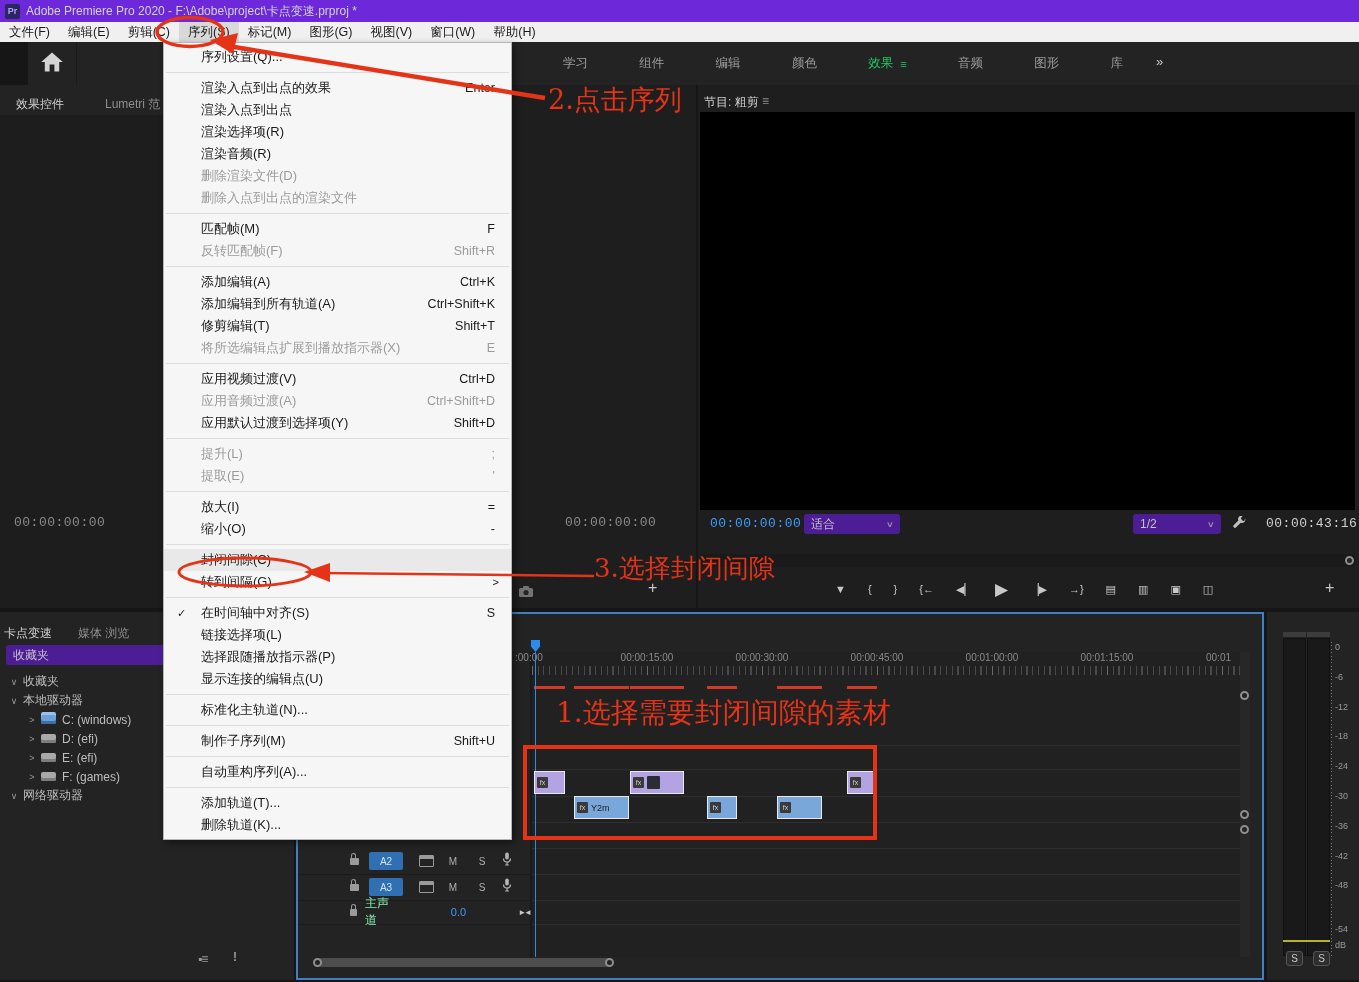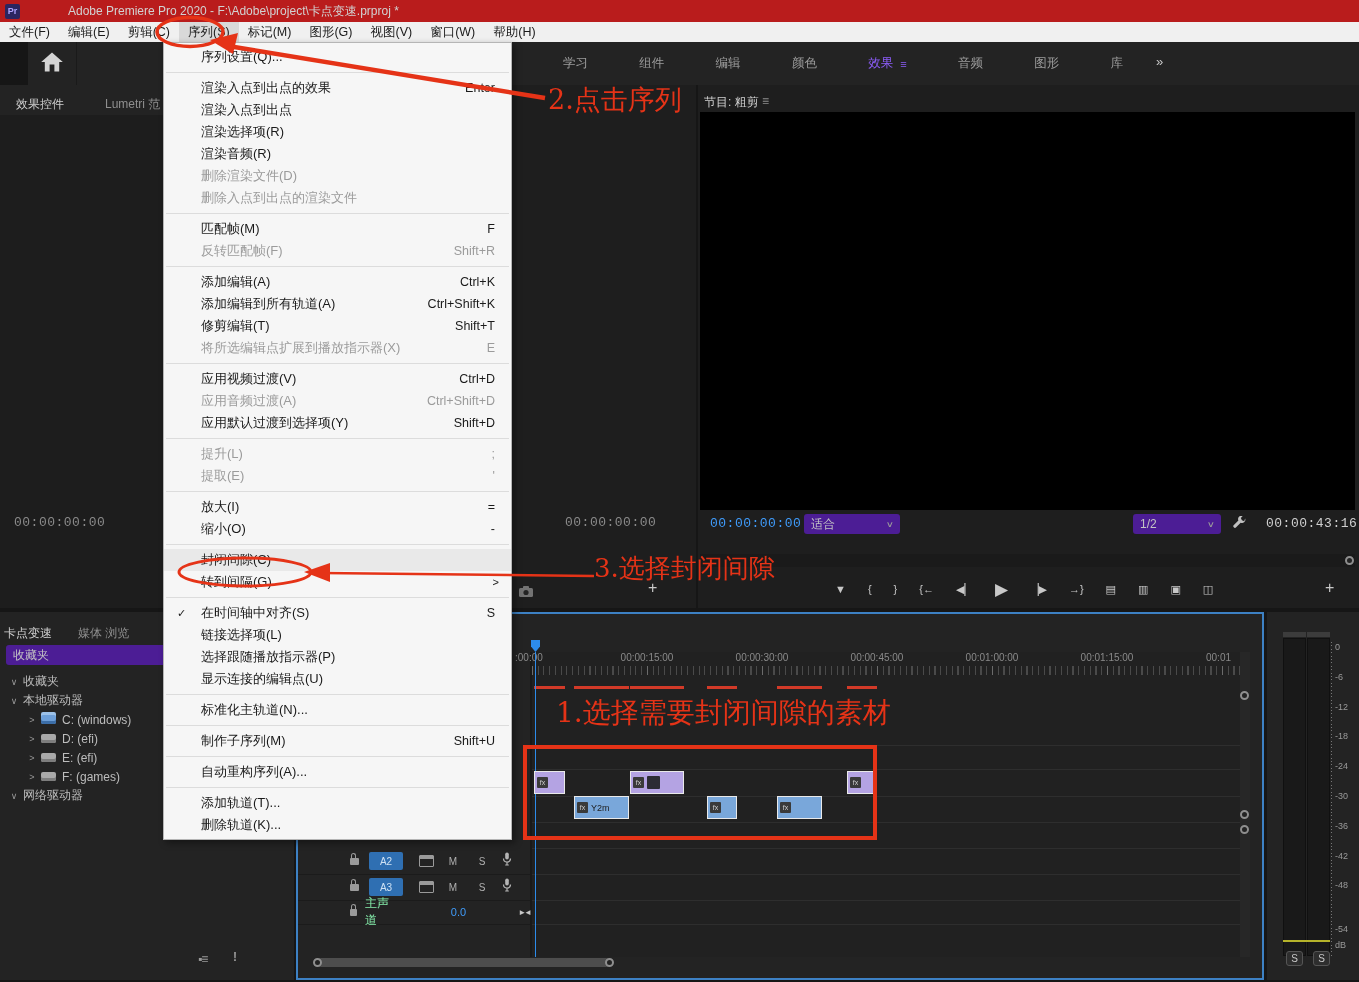--- a/index.html
+++ b/index.html
@@ -1,35 +1,35 @@
 <!DOCTYPE html>
 <html><head>
 <meta charset="utf-8">
 <style>
   html,body{margin:0;padding:0;background:#0e0e0e;}
   .stage{position:relative;width:1359px;height:982px;background:#161616;overflow:hidden;
          font-family:"Liberation Sans","DejaVu Sans",sans-serif;color:#c8c8c8;}
   .abs{position:absolute;}
   
-  .titlebar{left:0;top:0;width:1359px;height:22px;background:#b91c1c;display:flex;align-items:center;gap:42px;}
+  .titlebar{left:0;top:0;width:1359px;height:22px;background:#6d28d9;display:flex;align-items:center;}
   .pr-logo{width:15px;height:15px;margin:0 6px 0 5px;border-radius:2px;background:#2b2560;color:#b0a4ff;
            font-size:9px;font-weight:bold;display:flex;align-items:center;justify-content:center;}
   .title-text{font-size:12px;color:#d2d2d2;}
   
   .menubar{left:0;top:22px;width:1359px;height:20px;background:#f0f0f0;display:flex;align-items:center;
            font-size:12.5px;color:#1a1a1a;}
   .menubar-item{height:20px;line-height:20px;padding:0 9px;box-sizing:border-box;min-width:54px;text-align:center;}
   .menubar-item.open{background:#d9d9d9;}
   
   .wsbar{left:0;top:42px;width:1359px;height:43px;background:#232323;margin-left:28px;}
   .home-btn{position:absolute;left:12px;top:9px;width:26px;height:24px;}
   .ws-divider{position:absolute;left:48px;top:0;width:1px;height:43px;background:#1a1a1a;}
   .ws-tabs{position:absolute;left:535px;top:0;width:560px;height:43px;display:flex;justify-content:space-between;align-items:center;}
   .ws-tab{font-size:12.5px;color:#9c9c9c;display:flex;align-items:center;gap:7px;}
-  .ws-tab.active{color:#8b5cf6;}
+  .ws-tab.active{color:#22c55e;}
   .ws-tab .pmenu{font-size:11px;}
   .ws-overflow{position:absolute;left:1128px;top:12px;font-size:13px;color:#c8c8c8;}
   
   .panel{background:#232323;}
   .ptab{font-size:12px;color:#d0d0d0;}
   .ptab.dim{color:#8f8f8f;}
   .tc{font-family:"Liberation Mono","DejaVu Sans Mono",monospace;font-size:13px;letter-spacing:0.5px;}
   .tc.gray{color:#8a8a8a;}
   .tc.blue{color:#3f9bfa;}
   .tc.white{color:#cfcfcf;}

